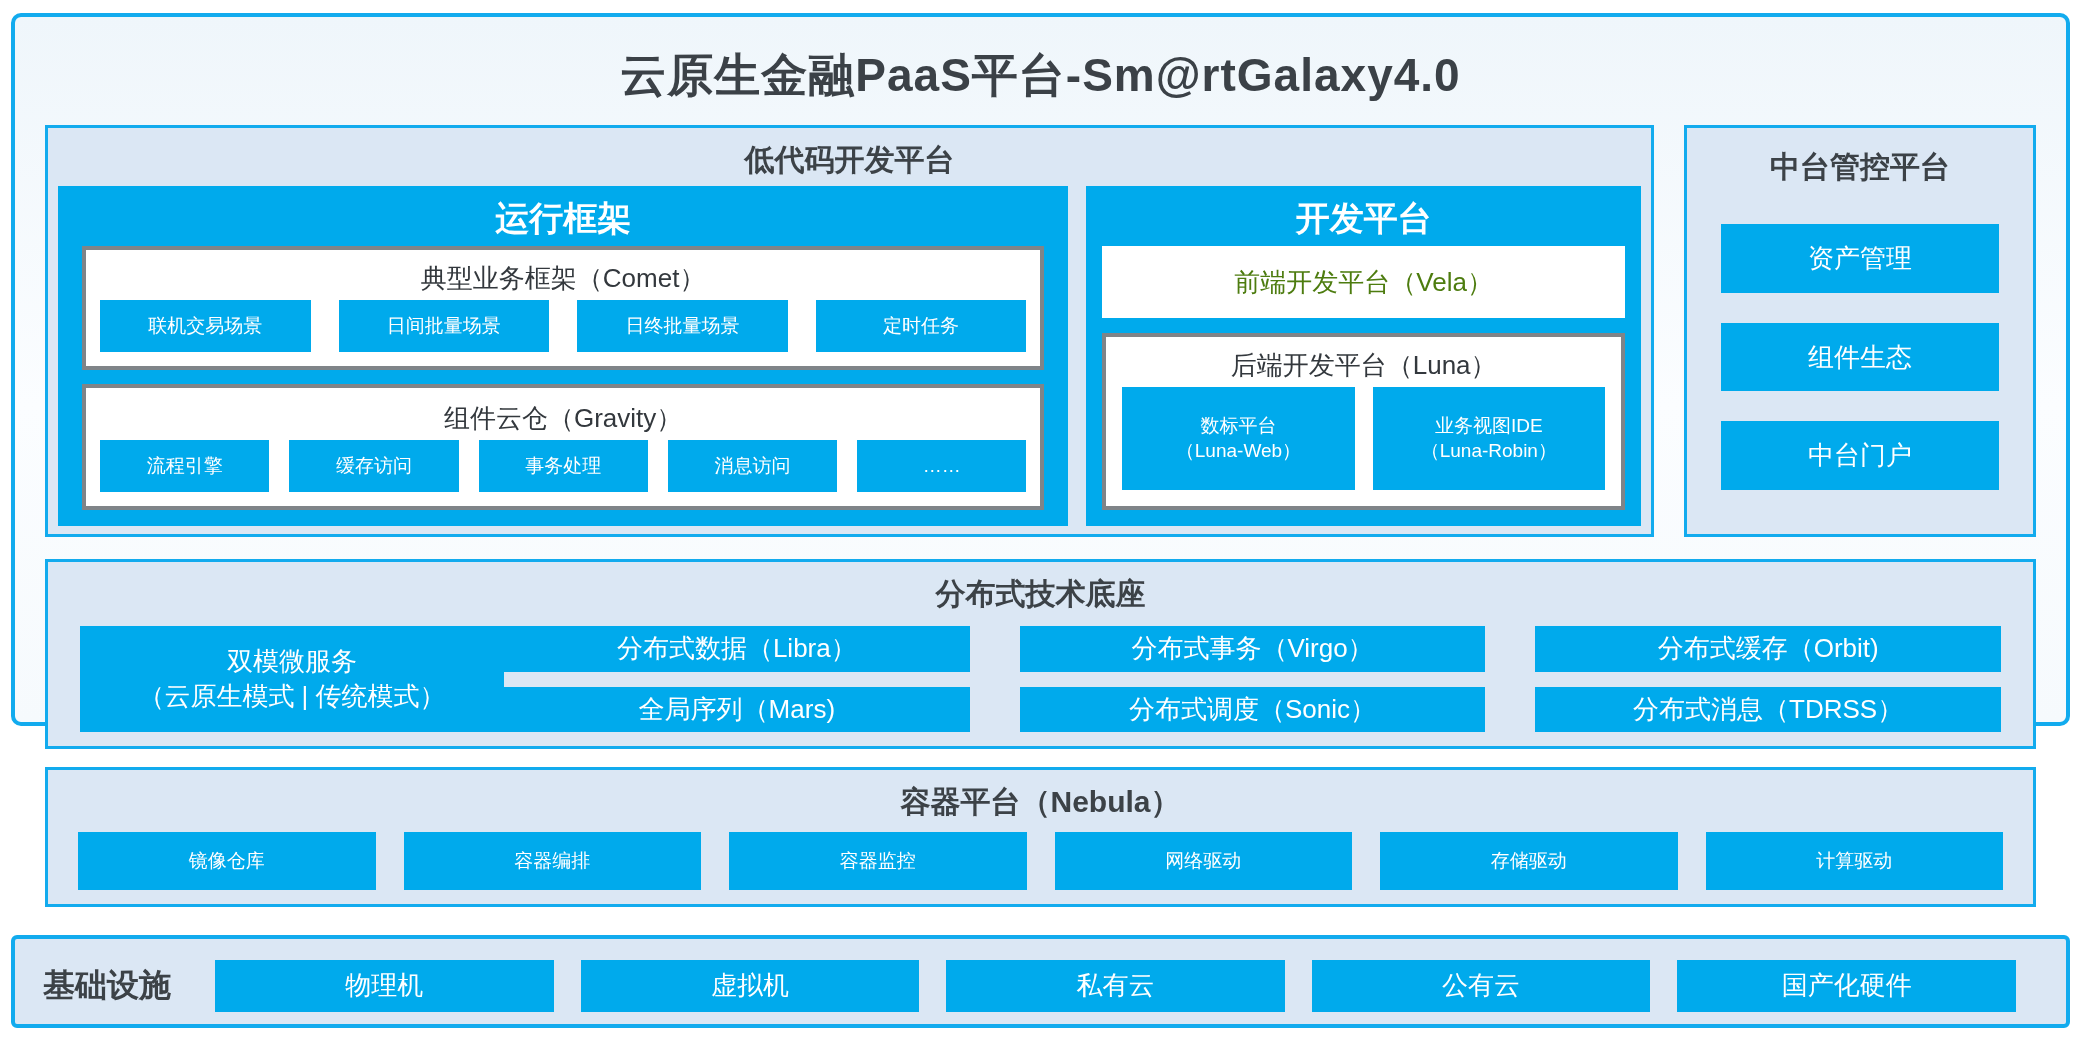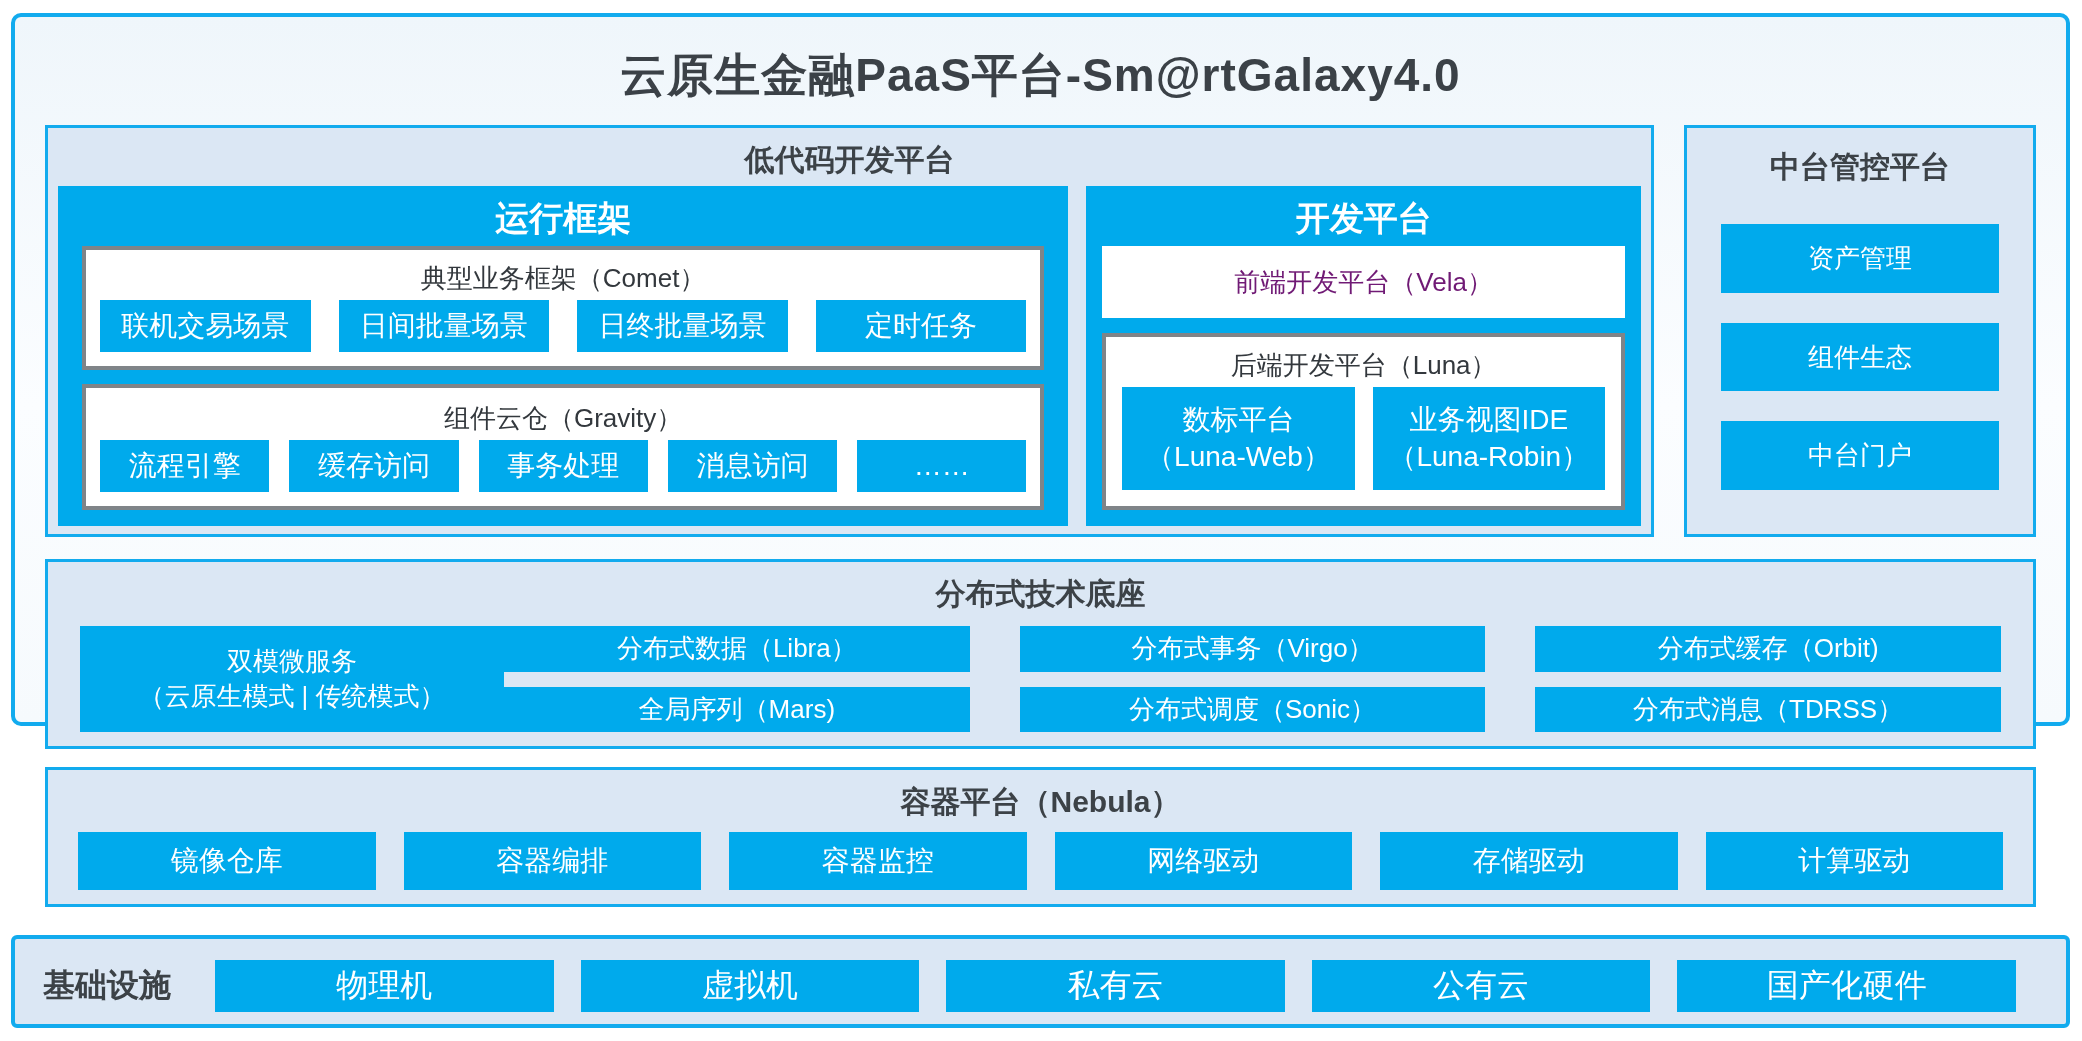--- a/index.html
+++ b/index.html
@@ -14,39 +14,39 @@
     padding:26px 30px 0;
   }
   .title{
     font-size:46px;font-weight:700;color:#3b4147;text-align:center;
     height:64px;line-height:64px;margin-bottom:18px;letter-spacing:1px;
   }
   .sec{background:#dbe7f4;border:3px solid #12abee;box-sizing:border-box;}
   .sec-label{font-size:30px;font-weight:700;color:#3c4247;text-align:center;}
   .chip{
     background:#00aaec;color:#ffffff;display:flex;align-items:center;justify-content:center;
-    font-size:28px;text-align:center;box-sizing:border-box;
+    font-size:19px;text-align:center;box-sizing:border-box;
   }
   .top-row{display:flex;gap:30px;height:412px;}
   .lowcode{flex:1;padding:6px 10px 12px;display:flex;flex-direction:column;}
   .lowcode > .sec-label{height:52px;line-height:52px;}
   .lowcode-body{display:flex;gap:18px;flex:1;}
   .panel{background:#00aaec;box-sizing:border-box;display:flex;flex-direction:column;}
   .runtime{flex:648;padding:4px 24px 16px;}
   .dev{flex:352;padding:4px 16px 16px;}
   .panel-title{color:#ffffff;font-size:34px;font-weight:700;text-align:center;height:56px;line-height:56px;}
   .whitebox{background:#ffffff;border:4px solid #7f8488;box-sizing:border-box;}
   .box-title{font-size:26px;color:#33383d;text-align:center;height:44px;line-height:44px;}
   .comet{padding:6px 14px 14px;}
   .chip-row{display:flex;gap:28px;}
   .comet .chip,.gravity .chip{flex:1;height:52px;}
   .gravity{margin-top:14px;padding:8px 14px 14px;flex:1;}
   .gravity .chip-row{gap:20px;}
   .vela-box{
-    background:#ffffff;height:72px;line-height:72px;font-size:26px;color:#701a75;text-align:center;
+    background:#ffffff;height:72px;line-height:72px;font-size:26px;color:#4d7c0f;text-align:center;
   }
   .luna{margin-top:15px;padding:6px 16px 16px;flex:1;display:flex;flex-direction:column;}
   .luna .chip-row{gap:18px;flex:1;}
   .luna .chip{flex:1;flex-direction:column;line-height:1.3;}
   .mid{width:352px;padding:14px 34px;display:flex;flex-direction:column;}
   .mid .sec-label{height:50px;line-height:50px;margin-bottom:32px;}
   .mid .chip{height:72px;font-size:26px;margin-bottom:30px;}
   .distributed{margin-top:22px;height:190px;padding:8px 32px 14px;display:flex;flex-direction:column;}
   .distributed .sec-label{height:48px;line-height:48px;margin-bottom:8px;}
   .dist-body{display:flex;flex:1;}
@@ -57,21 +57,21 @@
   .containerp .sec-label{height:48px;line-height:48px;margin-bottom:6px;}
   .containerp .chip-row{flex:1;}
   .containerp .chip{flex:1;}
   .infra{
     position:absolute;left:11px;top:935px;width:2059px;height:93px;
     box-sizing:border-box;border:4px solid #12abee;border-radius:6px;background:#dbe7f4;
     display:flex;align-items:center;padding:8px 50px 0 28px;gap:44px;
   }
   .infra-label{font-size:32px;font-weight:700;color:#3c4247;white-space:nowrap;}
   .infra .chip-row{flex:1;gap:27px;}
-  .infra .chip{flex:1;height:52px;font-size:32px;}
+  .infra .chip{flex:1;height:52px;font-size:26px;}
 </style>
 </head>
 <body>
 
 <div class="frame">
   <div class="title">云原生金融PaaS平台-Sm@rtGalaxy4.0</div>
 
   <div class="top-row">
 
     <section class="sec lowcode">

